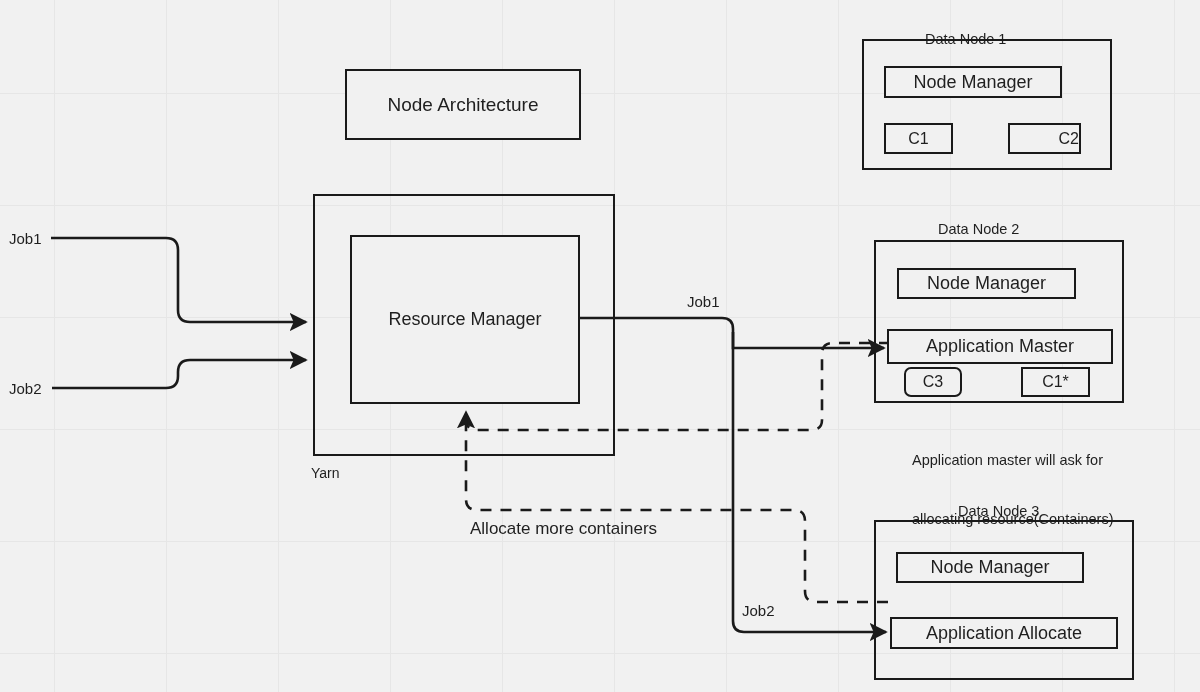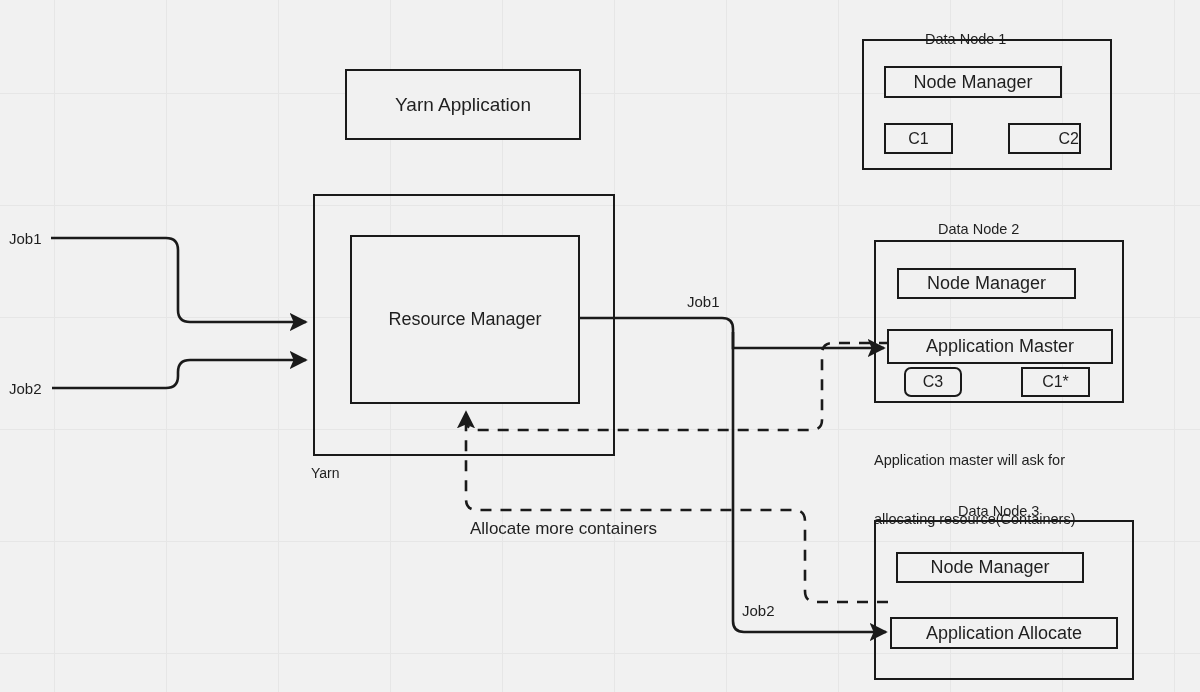--- a/index.html
+++ b/index.html
@@ -55,21 +55,21 @@
   #dn1-nm{left:884px; top:66px; width:178px; height:32px; font-size:18px;}
   #dn1-c1{left:884px; top:123px; width:69px; height:31px; font-size:16px;}
   #dn1-c2{left:1008px; top:123px; width:73px; height:31px; font-size:16px;justify-content:flex-end;}
 
   #dn2-box{left:874px; top:240px; width:250px; height:163px; background:transparent;}
   #dn2-title{left:938px; top:220px; font-size:14.5px;}
   #dn2-nm{left:897px; top:268px; width:179px; height:31px; font-size:18px;}
   #dn2-am{left:887px; top:329px; width:226px; height:35px; font-size:18px;}
   #dn2-c3{left:904px; top:367px; width:58px; height:30px; font-size:16px;border-radius:7px;}
   #dn2-c1s{left:1021px; top:367px; width:69px; height:30px; font-size:16px;}
-  #dn2-caption{left:874px; top:412px; font-size:14.5px;}
+  #dn2-caption{left:912px; top:412px; font-size:14.5px;}
 
   #dn3-box{left:874px; top:520px; width:260px; height:160px; background:transparent;}
   #dn3-title{left:958px; top:502px; font-size:14.5px;}
   #dn3-nm{left:896px; top:552px; width:188px; height:31px; font-size:18px;}
   #dn3-am{left:890px; top:617px; width:228px; height:32px; font-size:18px;}
 
   #job1-in-label{left:9px; top:229px; font-size:15px;}
   #job2-in-label{left:9px; top:379px; font-size:15px;}
   #job1-mid-label{left:687px; top:292px; font-size:15px;}
   #job2-mid-label{left:742px; top:601px; font-size:15px;}
@@ -94,21 +94,21 @@
     <path d="M 580 318 L 722 318 Q 733 318 733 329 L 733 348 L 884 348" fill="none" stroke="#1a1a1a" stroke-width="2.6" marker-end="url(#arrow)"></path>
 
     <path d="M 733 332 L 733 621 Q 733 632 744 632 L 886 632" fill="none" stroke="#1a1a1a" stroke-width="2.6" marker-end="url(#arrow)"></path>
 
     <path d="M 890 343 L 833 343 Q 822 343 822 354 L 822 420 Q 822 430 811 430 L 477 430 Q 466 430 466 419 L 466 412" fill="none" stroke="#1a1a1a" stroke-width="2.6" stroke-dasharray="11 9" marker-end="url(#arrow)"></path>
 
     <path d="M 888 602 L 816 602 Q 805 602 805 591 L 805 521 Q 805 510 794 510 L 477 510 Q 466 510 466 499 L 466 412" fill="none" stroke="#1a1a1a" stroke-width="2.6" stroke-dasharray="11 9"></path>
   </svg>
 
   <div class="box" id="title-box">
-    <span>Yarn Application</span>
+    <span>Node Architecture</span>
   </div>
 
   <div class="box plain" id="yarn-outer"></div>
   <div class="box" id="rm-box">
     <span>Resource Manager</span>
   </div>
   <div class="lbl" id="yarn-label">Yarn</div>
 
   <div class="lbl" id="job1-in-label">Job1</div>
   <div class="lbl" id="job2-in-label">Job2</div>

